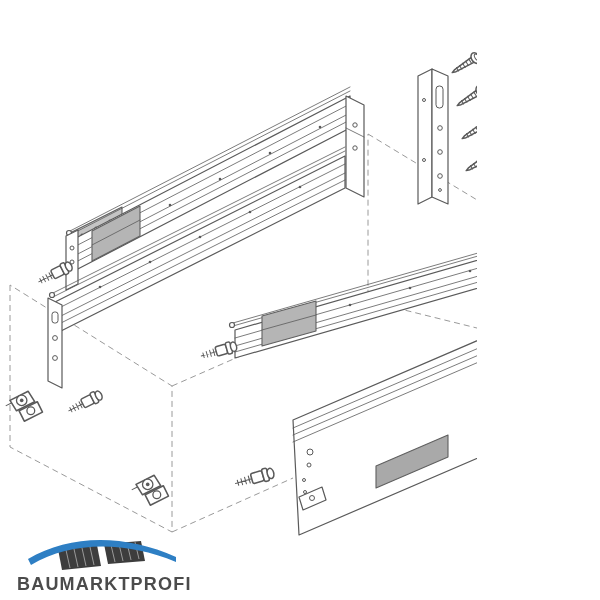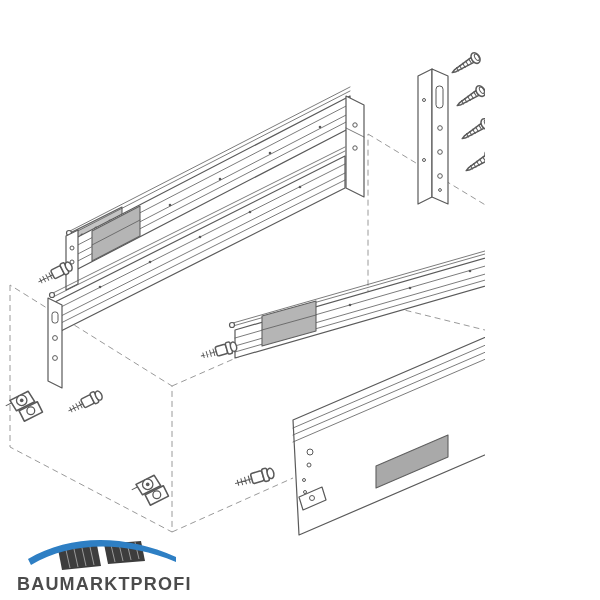--- a/index.html
+++ b/index.html
@@ -1,17 +1,17 @@
 <!DOCTYPE html>
 <html><head>
 <meta charset="utf-8">
 <style>
   html,body { margin:0; padding:0; background:#ffffff; }
   .stage { position:relative; width:477px; height:600px; background:#ffffff; overflow:hidden;
-           font-family:"Liberation Sans", sans-serif;padding-left:8px; }
+           font-family:"Liberation Sans", sans-serif; }
   svg { position:absolute; left:0; top:0; }
   .part   { fill:#ffffff; stroke:#5a5a5a; stroke-width:1.2; stroke-linejoin:round; }
   .gray-part { stroke:#5f5f5f; stroke-width:1.1; stroke-linejoin:round; }
   .line   { fill:none; stroke:#5a5a5a; stroke-width:1.2; stroke-linecap:round; }
   .thin   { stroke-width:0.8; }
   .dashed { fill:none; stroke:#9a9a9a; stroke-width:1; stroke-dasharray:6 4; }
   .hole   { fill:#ffffff; stroke:#5a5a5a; stroke-width:1; }
   .dot    { fill:#5a5a5a; stroke:none; }
   .hatch  { fill:none; stroke:#9a9a9a; stroke-width:1; }
   .logo-text { font-family:"Liberation Sans", sans-serif; font-weight:bold; font-size:18px; letter-spacing:1.2px; }

